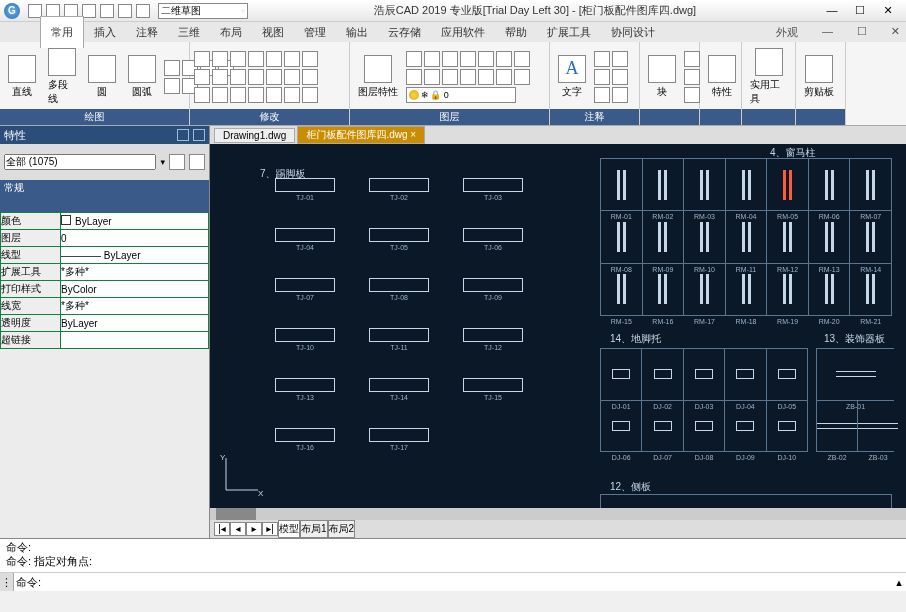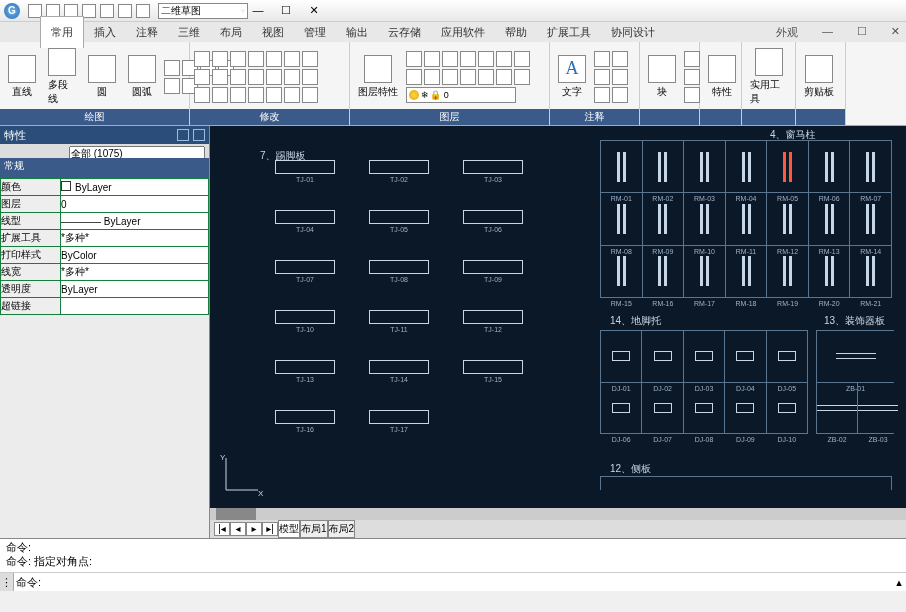--- a/index.html
+++ b/index.html
@@ -25,24 +25,24 @@
 .bigbtn .lbl { font-size: 10px; }
 .smallgrid { display: grid; grid-template-columns: repeat(4,16px); grid-auto-rows: 16px; gap: 2px; }
 .smallgrid span { border: 1px solid #888; background: #fff; }
 .layer-combo { width: 110px; height: 16px; border: 1px solid #888; background: #fff; font-size: 9px; display: flex; align-items: center; gap: 2px; padding: 0 2px; }
 .layer-combo .sun { width:10px; height:10px; background: radial-gradient(circle,#ffd54a,#e0a800); border-radius:50%; }
 .workarea { display: flex; height: 412px; }
 .palette { width: 210px; background: #ececec; border-right: 1px solid #888; display: flex; flex-direction: column; }
 .pal-title { background: #2a4d7a; color: #fff; height: 18px; display: flex; align-items: center; padding: 0 4px; font-size: 11px; justify-content: space-between; }
 .pal-title .ctl { display:flex; gap:4px; }
 .pal-title .ctl span { width:12px; height:12px; border:1px solid #9bbce0; }
-.pal-sel { height: 14px; display: flex; align-items: flex-end; padding: 2px 4px; gap: 4px; background:#ddd;flex-direction:column; }
+.pal-sel { height: 36px; display: flex; align-items: center; padding: 2px 4px; gap: 4px; background:#ddd; }
 .pal-sel input { flex:1; height:16px; font-size:10px; }
 .pal-sel .pbtn { width:16px; height:16px; border:1px solid #888; background:#fff; }
-.pal-cat { background: #3a5a8a; color:#fff; height:20px; line-height:16px; padding:0 4px; font-size:10px; }
+.pal-cat { background: #3a5a8a; color:#fff; height:32px; line-height:16px; padding:0 4px; font-size:10px; }
 .proptable { width:100%; border-collapse: collapse; font-size:10px; }
 .proptable td { border:1px solid #15803d; padding:1px 0; height:16px; background:#fff; }
 .proptable td:first-child { width:60px; background:#eee; }
 .bylayer-sw { display:inline-block; width:10px; height:10px; border:1px solid #333; background:#fff; margin-right:4px; }
 .canvas-wrap { flex:1; display:flex; flex-direction:column; background:#b5b5b5; }
 .doc-tabs { height:18px; background:#ddd; display:flex; align-items:center; font-size:10px; padding-left:4px; gap:2px; }
 .doc-tab { padding:1px 8px; background:#eee; border:1px solid #aaa; cursor:pointer; }
 .doc-tab.active { background:#cc8c00; color:#fff; }
 .canvas { flex:1; background:#0a1828; position:relative; overflow:hidden; color:#dbe6f0; }
 .canvas .section-label { position:absolute; font-size:10px; color:#c7d6e6; }
@@ -85,20 +85,21 @@
     <span></span>
     <span></span>
     <span></span>
     <span></span>
     <span></span>
   </div>
   <div class="qat-dd">
     <span>二维草图</span>
     <span style="margin-left:auto" class="mini-arrow">▾</span>
   </div>
+  <div class="title-center">浩辰CAD 2019 专业版[Trial Day Left 30] - [柜门板配件图库四.dwg]</div>
   <div class="win-controls">
     <span>—</span>
     <span>☐</span>
     <span>✕</span>
   </div>
 </div>
 
 <div class="menutabs">
   <div class="tab active">常用</div>
   <div class="tab">插入</div>
@@ -321,20 +322,24 @@
           </tr>
       <tr>
             <td>超链接</td>
             <td></td>
           </tr>
     </tbody>
       </table>
   </div>
 
   <div class="canvas-wrap">
+    <div class="doc-tabs">
+      <div class="doc-tab">Drawing1.dwg</div>
+      <div class="doc-tab active"><span>柜门板配件图库四.dwg</span> <span>×</span></div>
+    </div>
     <div class="canvas">
 
       <div class="section-label" style="left:50px;top:23px">7、踢脚板</div>
       <div id="bb-container" style="position:absolute;left:50px;top:34px;display:grid;grid-template-columns:repeat(3,90px);grid-auto-rows:46px;gap:4px 4px">
           <div class="baseboard">
             <div class="bb-shape"></div>
             <div class="bb-lbl">TJ-01</div>
           </div>
           <div class="baseboard">
             <div class="bb-shape"></div>

